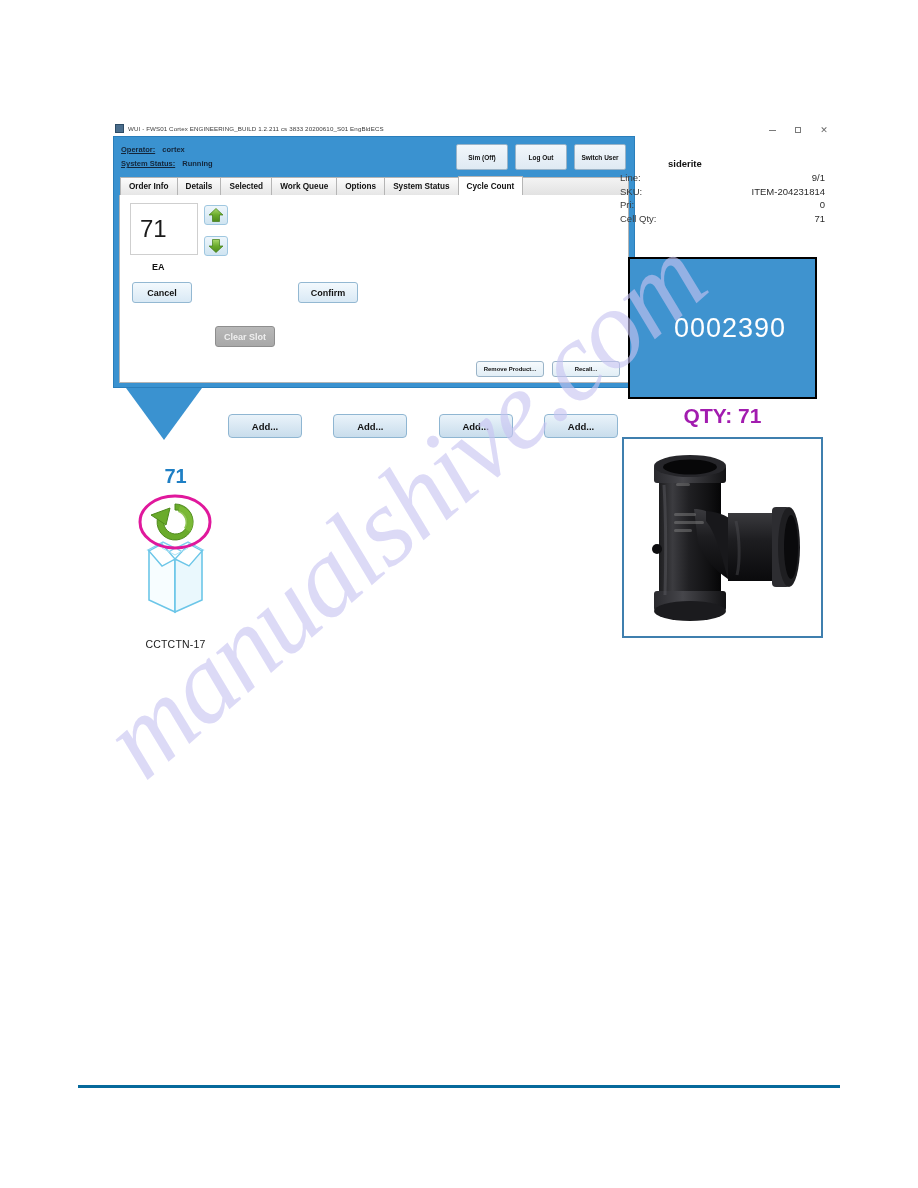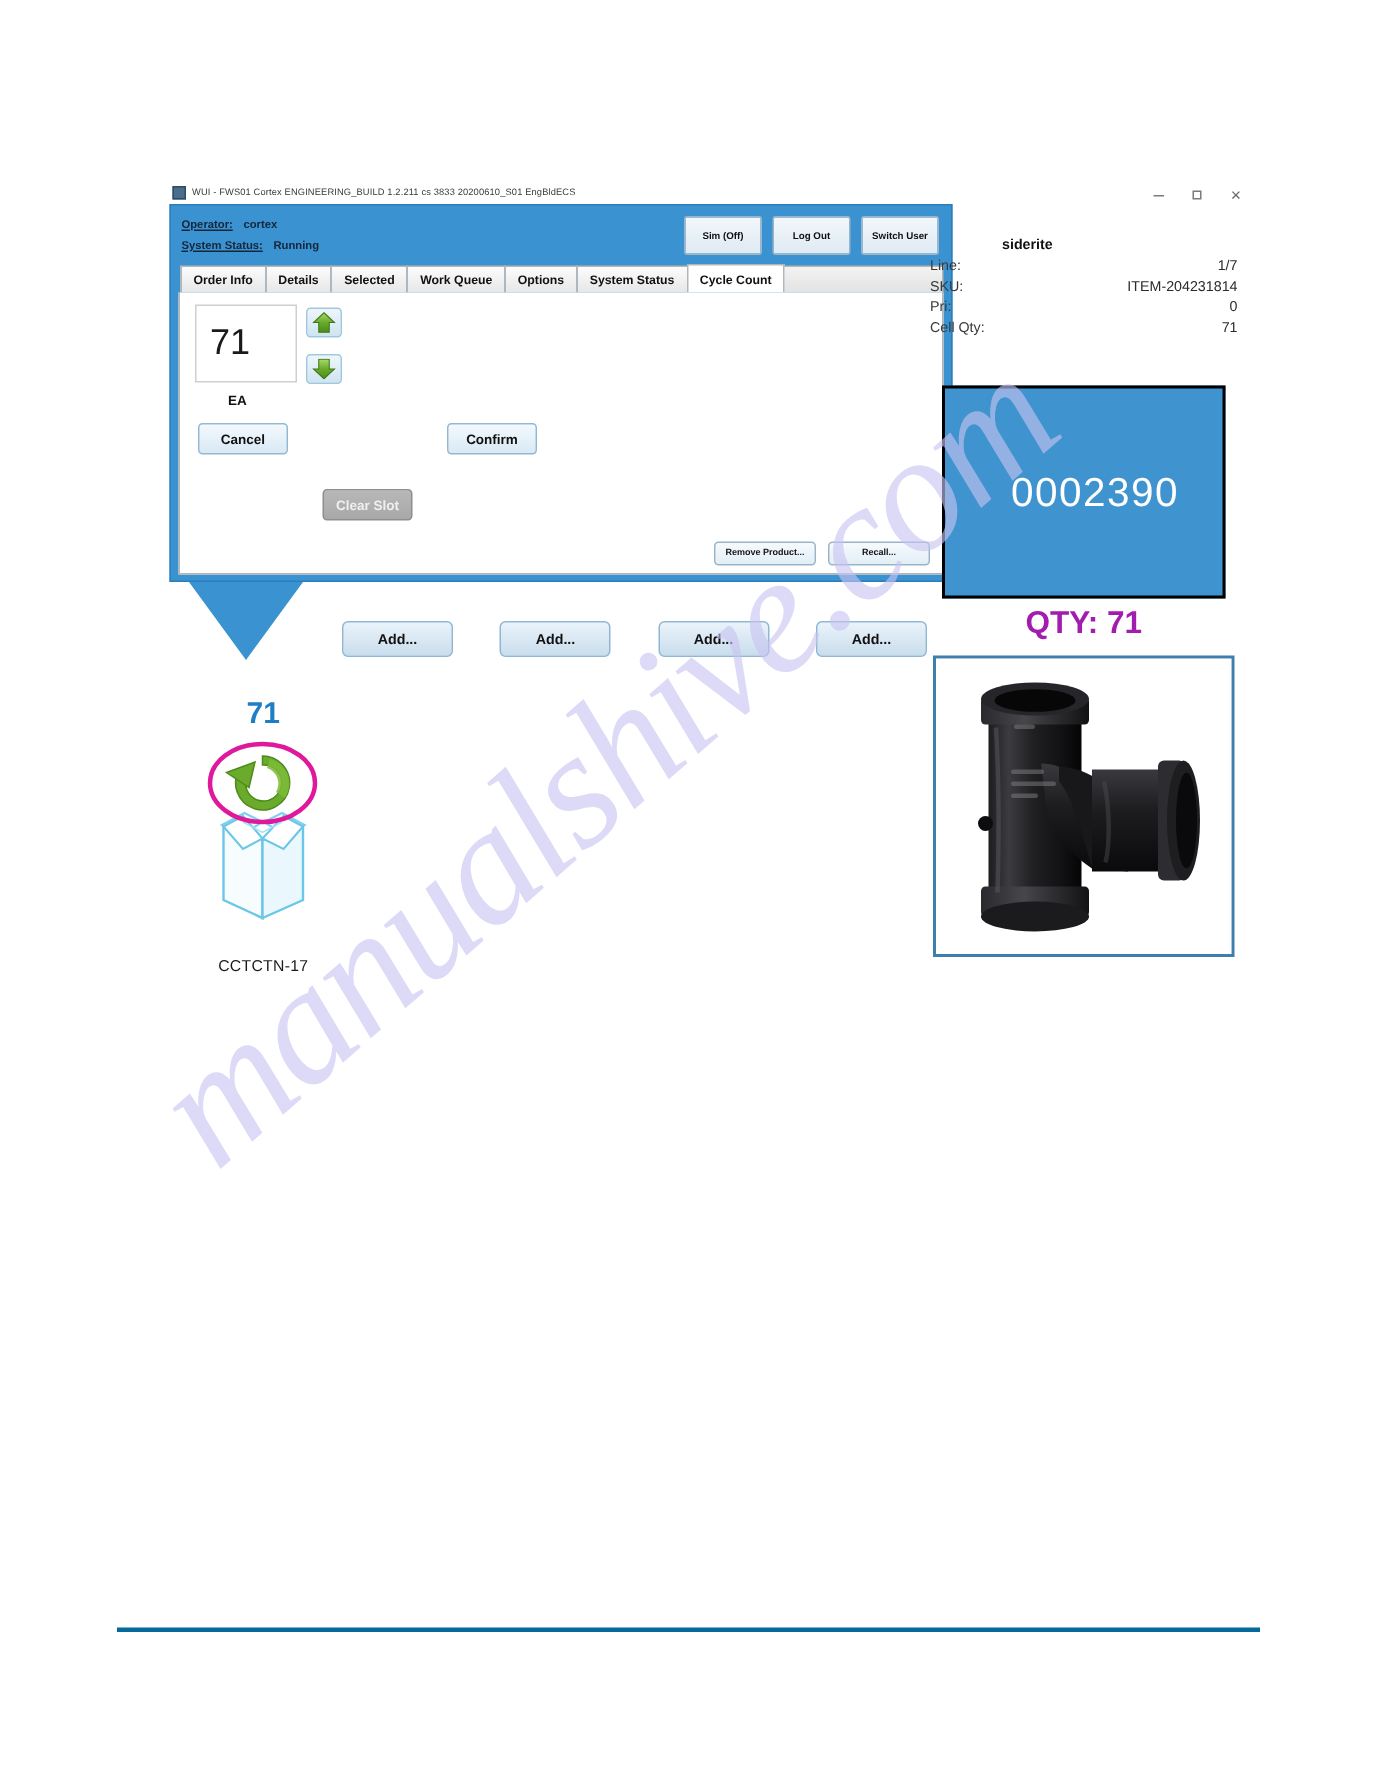--- a/index.html
+++ b/index.html
@@ -565,21 +565,21 @@
       </g>
     </svg>
   </div>
   <div class="carton-label">CCTCTN-17</div>
 </div>
 
 <div id="info-panel">
   <div class="item-name">siderite</div>
   <div class="info-row">
     <span class="k">Line:</span>
-    <span class="v">1/7</span>
+    <span class="v">9/1</span>
   </div>
   <div class="info-row">
     <span class="k">SKU:</span>
     <span class="v">ITEM-204231814</span>
   </div>
   <div class="info-row">
     <span class="k">Pri:</span>
     <span class="v">0</span>
   </div>
   <div class="info-row">

